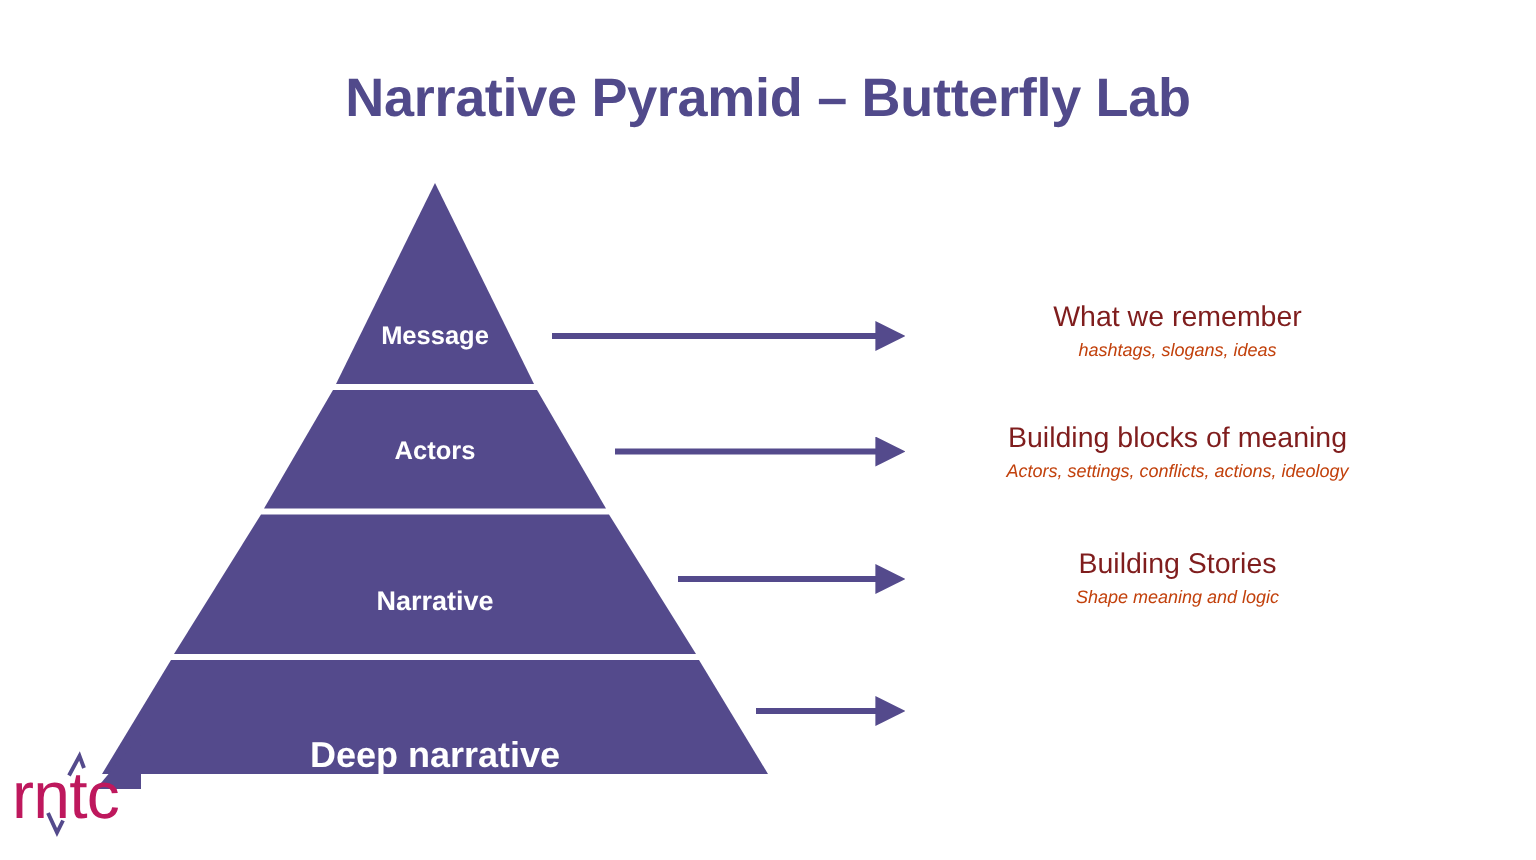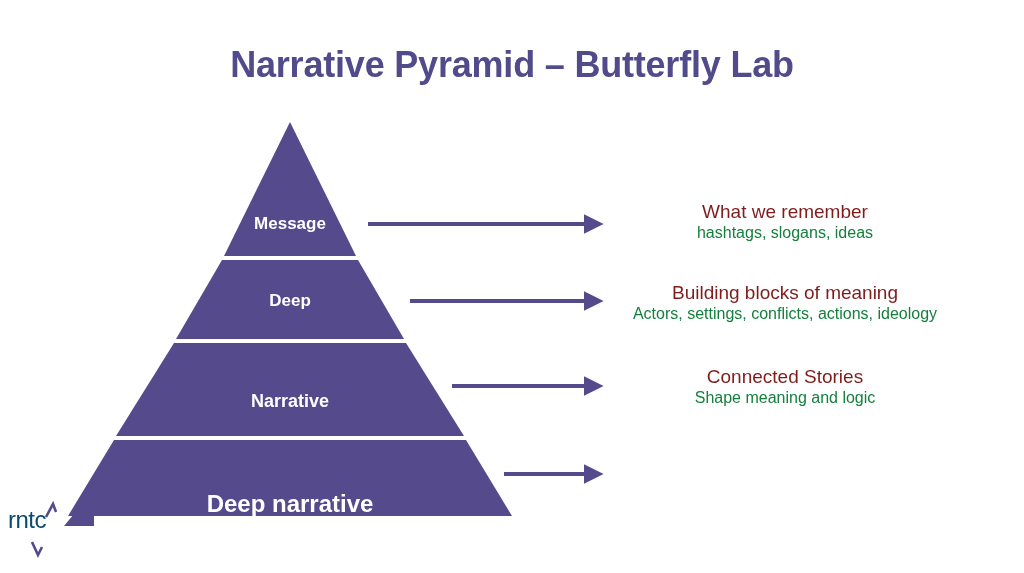--- a/index.html
+++ b/index.html
@@ -64,45 +64,46 @@
     left: 620px;
     text-align: center;
     color: #5c5596;
   }
   .annotation .ann-head {
     font-size: 19px;
     line-height: 23px;
     color: #7f1d1d;
   }
   .annotation .ann-sub {
-    font-size: 16px;
+    font-size: 12px;
     line-height: 20px;
-    color: #15803d;
+    color: #c2410c;
+    font-style: italic;
   }
 
   #annotation-0 { top: 200px; }
   #annotation-1 { top: 281px; }
   #annotation-2 { top: 365px; }
   #annotation-3 { top: 453px; }
 
   
   #logo {
     position: absolute;
     left: 8px;
     top: 490px;
     width: 90px;
     height: 70px;
   }
   #logo-text {
     position: absolute;
     left: 8px;
     top: 506px;
-    font-size: 24px;
+    font-size: 44px;
     letter-spacing: -0.5px;
-    color: #0c4a6e;
+    color: #be185d;
     font-family: "Liberation Sans", sans-serif;
   }
 </style>
 </head>
 <body>
 
 <div id="slide">
 
   <div id="page-title">Narrative Pyramid – Butterfly Lab</div>
 
@@ -121,36 +122,36 @@
 
     <polygon points="114,440 466,440 512,516 68,516" fill="#544a8c"></polygon>
 
     <line x1="368" y1="224" x2="598" y2="224" stroke="#544a8c" stroke-width="4" marker-end="url(#arrowhead)"></line>
     <line x1="410" y1="301" x2="598" y2="301" stroke="#544a8c" stroke-width="4" marker-end="url(#arrowhead)"></line>
     <line x1="452" y1="386" x2="598" y2="386" stroke="#544a8c" stroke-width="4" marker-end="url(#arrowhead)"></line>
     <line x1="504" y1="474" x2="598" y2="474" stroke="#544a8c" stroke-width="4" marker-end="url(#arrowhead)"></line>
   </svg>
 
   <div class="tier-label" id="tier-label-0">Message</div>
-  <div class="tier-label" id="tier-label-1">Deep</div>
+  <div class="tier-label" id="tier-label-1">Actors</div>
   <div class="tier-label" id="tier-label-2">Narrative</div>
   <div class="tier-label" id="tier-label-3">Deep narrative</div>
 
   <div class="annotation" id="annotation-0">
     <div class="ann-head">What we remember</div>
     <div class="ann-sub">hashtags, slogans, ideas</div>
   </div>
 
   <div class="annotation" id="annotation-1">
     <div class="ann-head">Building blocks of meaning</div>
     <div class="ann-sub">Actors, settings, conflicts, actions, ideology</div>
   </div>
 
   <div class="annotation" id="annotation-2">
-    <div class="ann-head">Connected Stories</div>
+    <div class="ann-head">Building Stories</div>
     <div class="ann-sub">Shape meaning and logic</div>
   </div>
 
 
   <svg id="logo" viewBox="0 0 90 70">
     <polygon points="56,36 86,0 86,36" fill="#544a8c"></polygon>
     <path d="M38,27 L45,14 L48,22" fill="none" stroke="#544a8c" stroke-width="2.6"></path>
     <path d="M24,52 L30,65 L34,57" fill="none" stroke="#544a8c" stroke-width="2.6"></path>
   </svg>
   <div id="logo-text">rntc</div>

